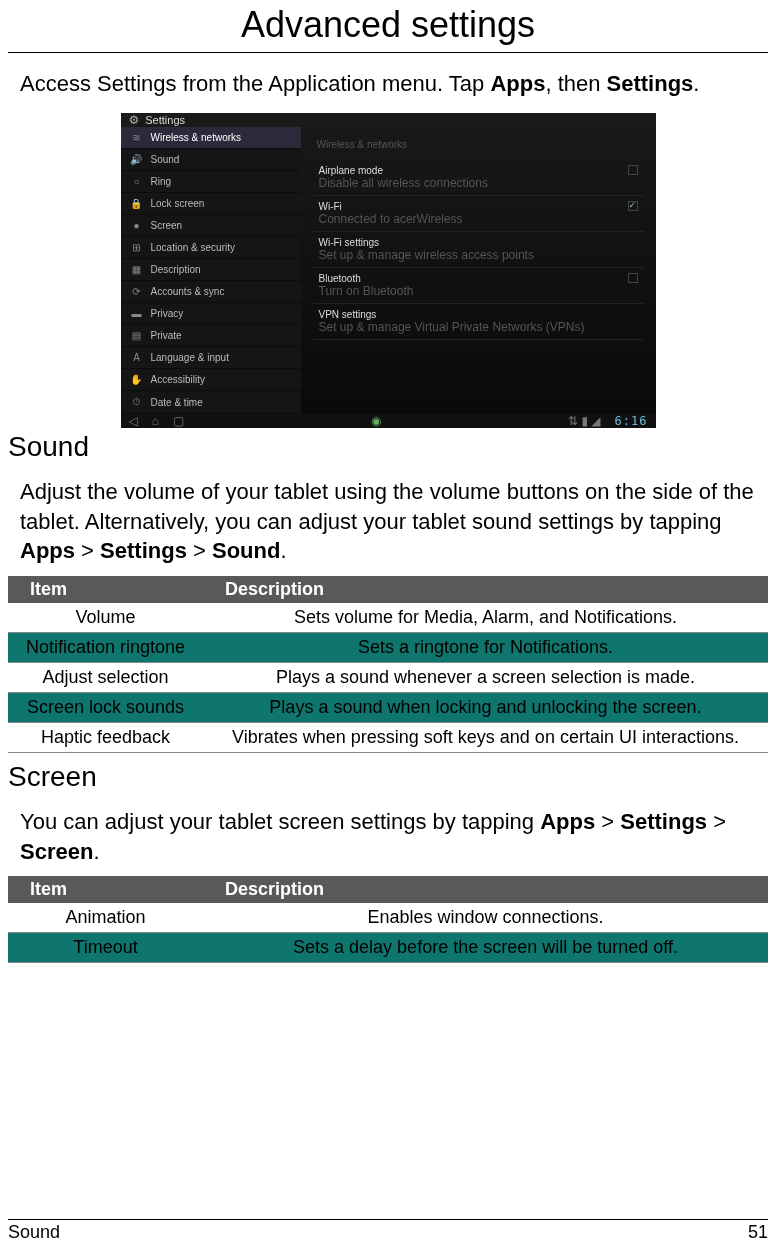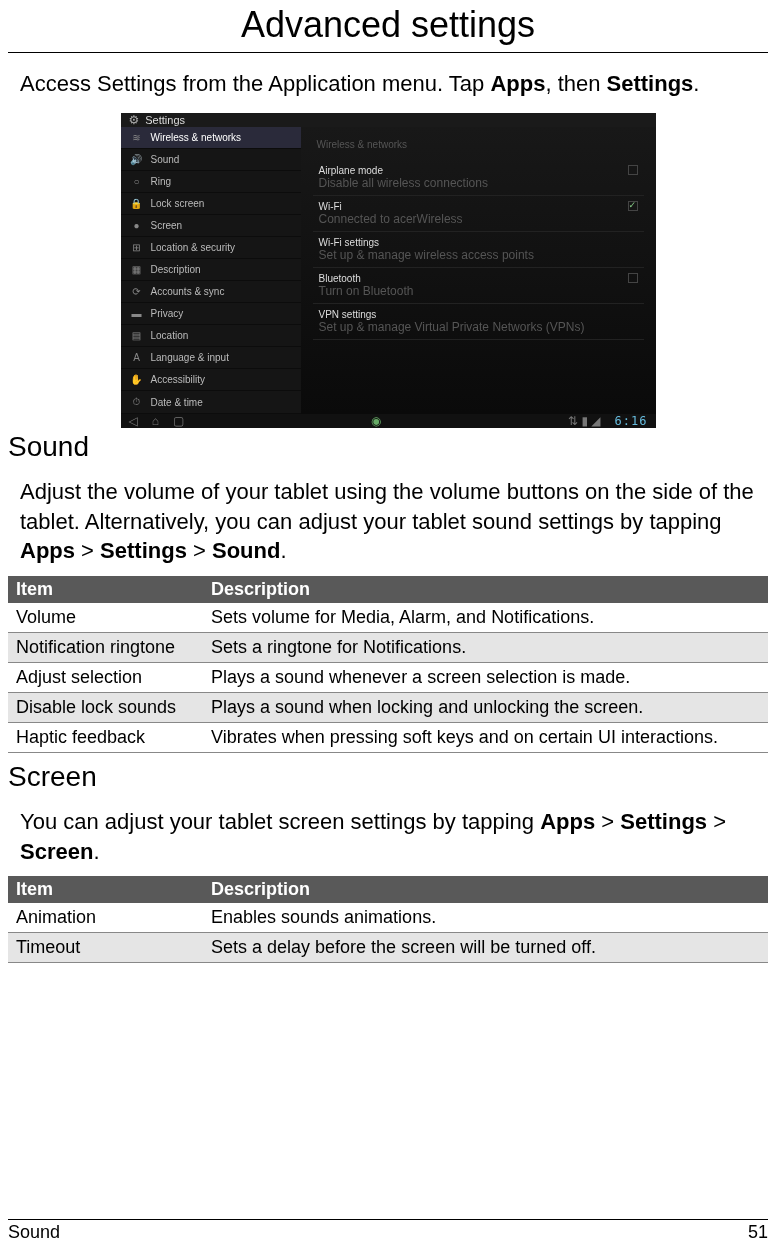--- a/index.html
+++ b/index.html
@@ -112,29 +112,30 @@
   table.tbl {
     width: 100%;
     border-collapse: collapse;
     font-size: 18px;
   }
   table.tbl th {
     background: #595959;
     color: #fff;
     text-align: left;
     font-weight: 700;
-    padding: 3px 8px;
+    padding: 3px 22px;
   }
   table.tbl td {
     padding: 4px 8px;
     border-bottom: 1px solid #888;
     vertical-align: top;
+    text-align: center;
   }
   table.tbl td.c1 { width: 195px; }
-  table.tbl tr.alt td { background: #e5e5e5; }
+  table.tbl tr.alt td { background: #0f766e; }
   .footer {
     position: absolute;
     bottom: 14px;
     left: 8px;
     right: 8px;
     border-top: 1.5px solid #000;
     display: flex;
     justify-content: space-between;
     font-size: 18px;
     padding-top: 2px;
@@ -187,21 +188,21 @@
         <div class="ss-left-item">
           <span class="ic">⟳</span>
           <span>Accounts &amp; sync</span>
         </div>
         <div class="ss-left-item">
           <span class="ic">▬</span>
           <span>Privacy</span>
         </div>
         <div class="ss-left-item">
           <span class="ic">▤</span>
-          <span>Location</span>
+          <span>Private</span>
         </div>
         <div class="ss-left-item">
           <span class="ic">A</span>
           <span>Language &amp; input</span>
         </div>
         <div class="ss-left-item">
           <span class="ic">✋</span>
           <span>Accessibility</span>
         </div>
         <div class="ss-left-item">
@@ -278,21 +279,21 @@
       </tr>
       <tr class="alt">
         <td class="c1">Notification ringtone</td>
         <td>Sets a ringtone for Notifications.</td>
       </tr>
       <tr>
         <td class="c1">Adjust selection</td>
         <td>Plays a sound whenever a screen selection is made.</td>
       </tr>
       <tr class="alt">
-        <td class="c1">Disable lock sounds</td>
+        <td class="c1">Screen lock sounds</td>
         <td>Plays a sound when locking and unlocking the screen.</td>
       </tr>
       <tr>
         <td class="c1">Haptic feedback</td>
         <td>Vibrates when pressing soft keys and on certain UI interactions.</td>
       </tr>
     </tbody>
 </table>
 
 <h2 class="section-title">Screen</h2>
@@ -302,21 +303,21 @@
 <table class="tbl">
   <tbody>
       <tr>
     <th>Item</th>
     <th>Description</th>
   </tr>
   </tbody>
     <tbody id="screen-rows">
       <tr>
         <td class="c1">Animation</td>
-        <td>Enables sounds animations.</td>
+        <td>Enables window connections.</td>
       </tr>
       <tr class="alt">
         <td class="c1">Timeout</td>
         <td>Sets a delay before the screen will be turned off.</td>
       </tr>
     </tbody>
 </table>
 
 <div class="footer">
   <span>Sound</span>

